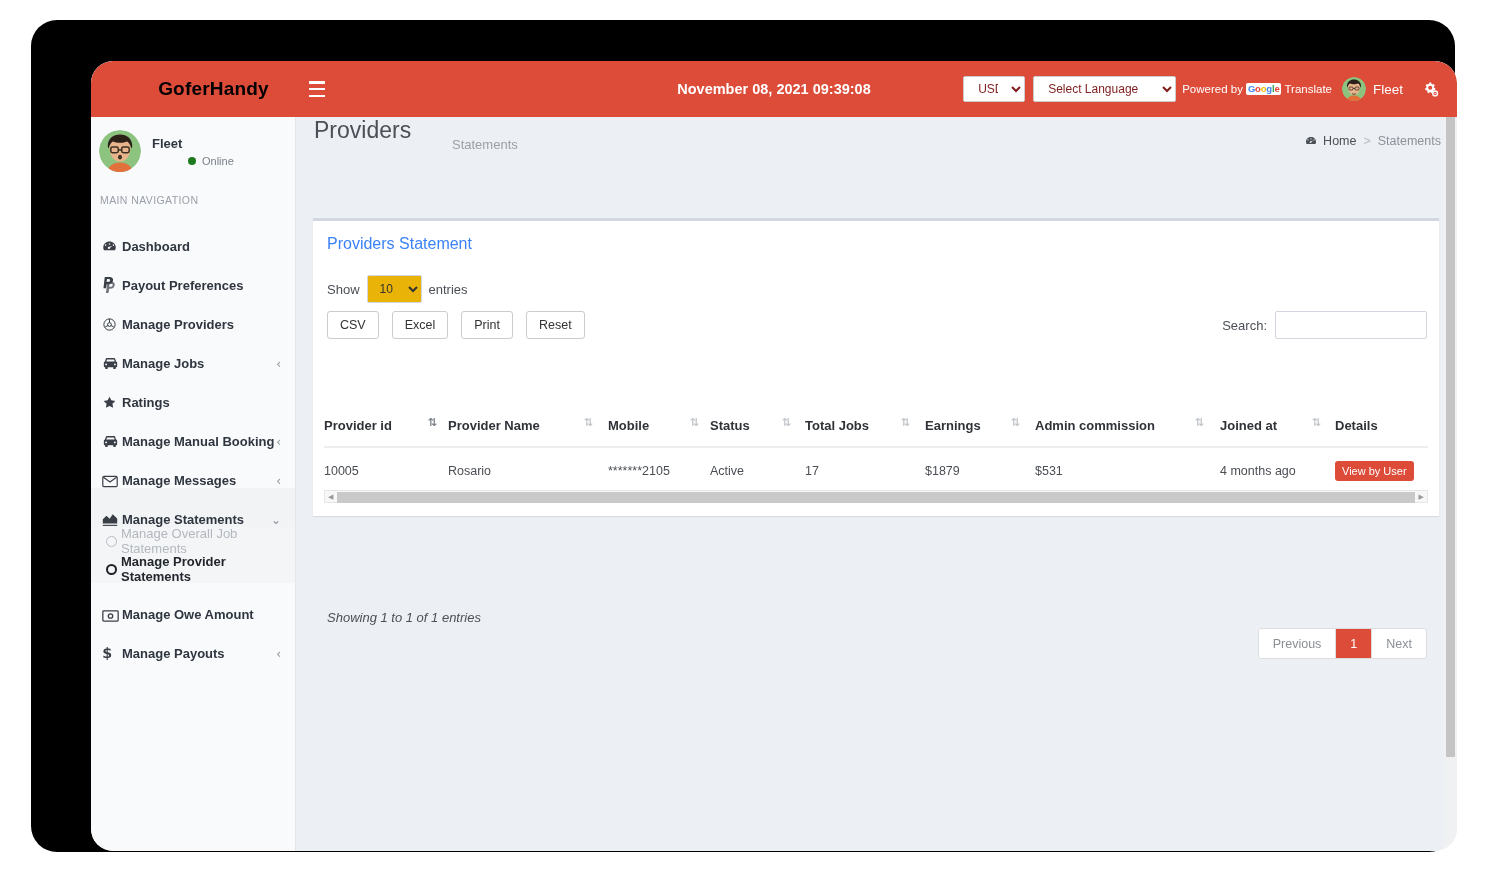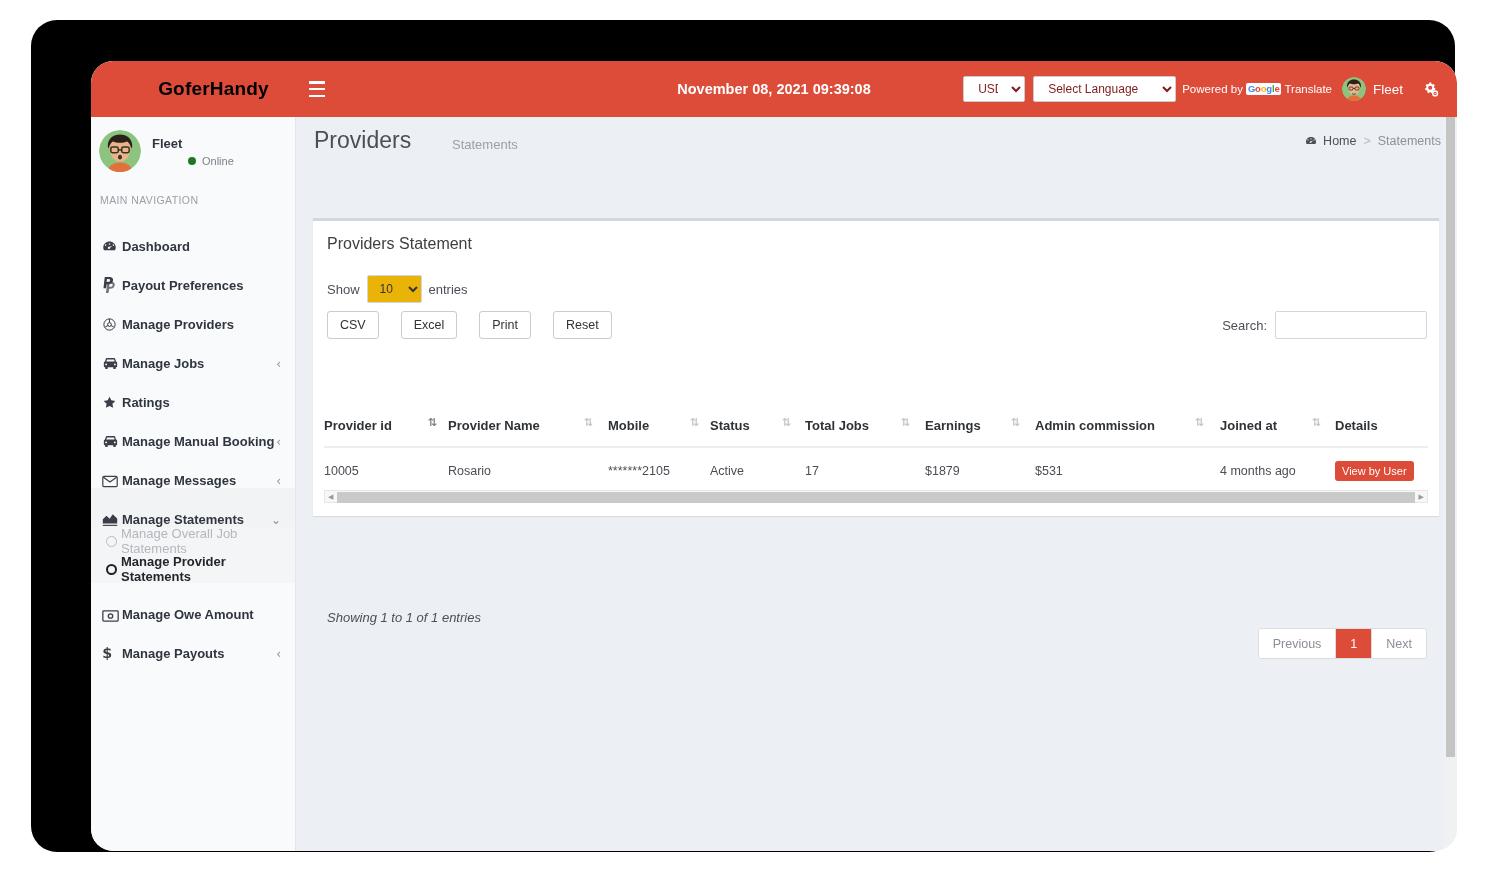--- a/index.html
+++ b/index.html
@@ -162,21 +162,21 @@
     position: absolute; left: 205px; top: 56px;
     width: 1161px; height: 734px;
     background: #ecf0f5;
     border-radius: 0 0 22px 0;
     overflow: hidden;
   }
   #content-header {
     position: relative; height: 52px;
   }
   #page-title {
-    position: absolute; left: 18px; top: 10px;
+    position: absolute; left: 18px; top: 0;
     font-size: 23px; color: #4b4f56; font-weight: normal;
   }
   #page-subtitle {
     position: absolute; left: 156px; top: 20px;
     font-size: 13px; color: #9ba0a6;
   }
   #breadcrumb {
     position: absolute; right: 16px; top: 17px;
     display: flex; align-items: center; gap: 7px;
     font-size: 12.5px; color: #7b8089;
@@ -187,38 +187,38 @@
 
   #panel {
     position: absolute; left: 17px; top: 101px;
     width: 1126px; height: 298px;
     background: #ffffff;
     border-top: 3px solid #d2d6de;
     box-shadow: 0 1px 1px rgba(0,0,0,.08);
   }
   #panel-title {
     padding: 14px 0 0 14px;
-    font-size: 16px; color: #404040;
+    font-size: 16px; color: #3b82f6;
   }
 
   #table-controls { position: relative; height: 84px; }
   #length-control {
     position: absolute; left: 14px; top: 22px;
     display: flex; align-items: center; gap: 7px;
     font-size: 13px; color: #4b4f56;
   }
   #length-select {
     width: 55px; height: 28px;
     font-family: "Liberation Sans", sans-serif; font-size: 12px;
     border: 1px solid #d2d6de; border-radius: 2px;
     background: #eab308; color: #333; padding-left: 8px;
   }
   #export-buttons {
     position: absolute; left: 14px; top: 58px;
-    display: flex; gap: 22px;
+    display: flex; gap: 13px;
   }
   .btn-export {
     height: 28px; padding: 0 12px;
     background: #fff; border: 1px solid #ccc; border-radius: 3px;
     font-family: "Liberation Sans", sans-serif; font-size: 12.5px;
     color: #333; cursor: pointer;
   }
   #search-control {
     position: absolute; right: 12px; top: 58px;
     display: flex; align-items: center; gap: 8px;

